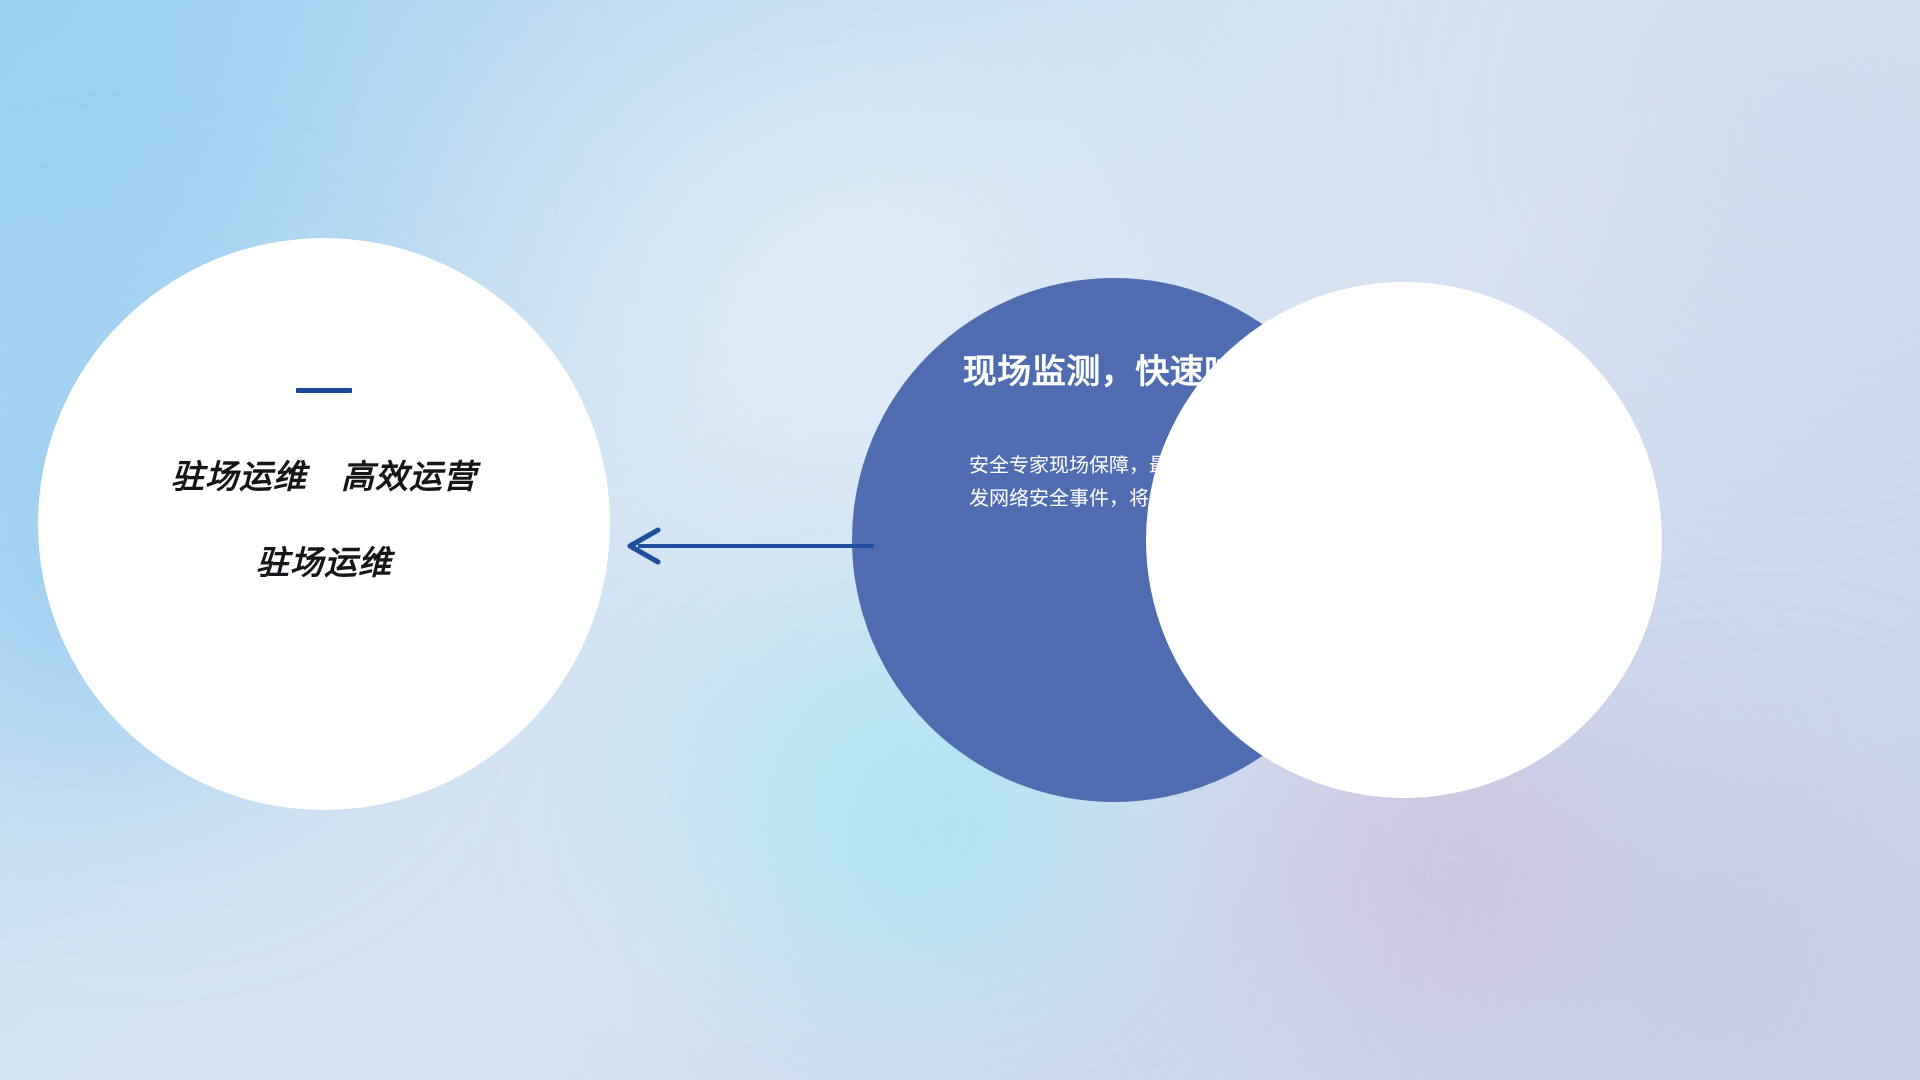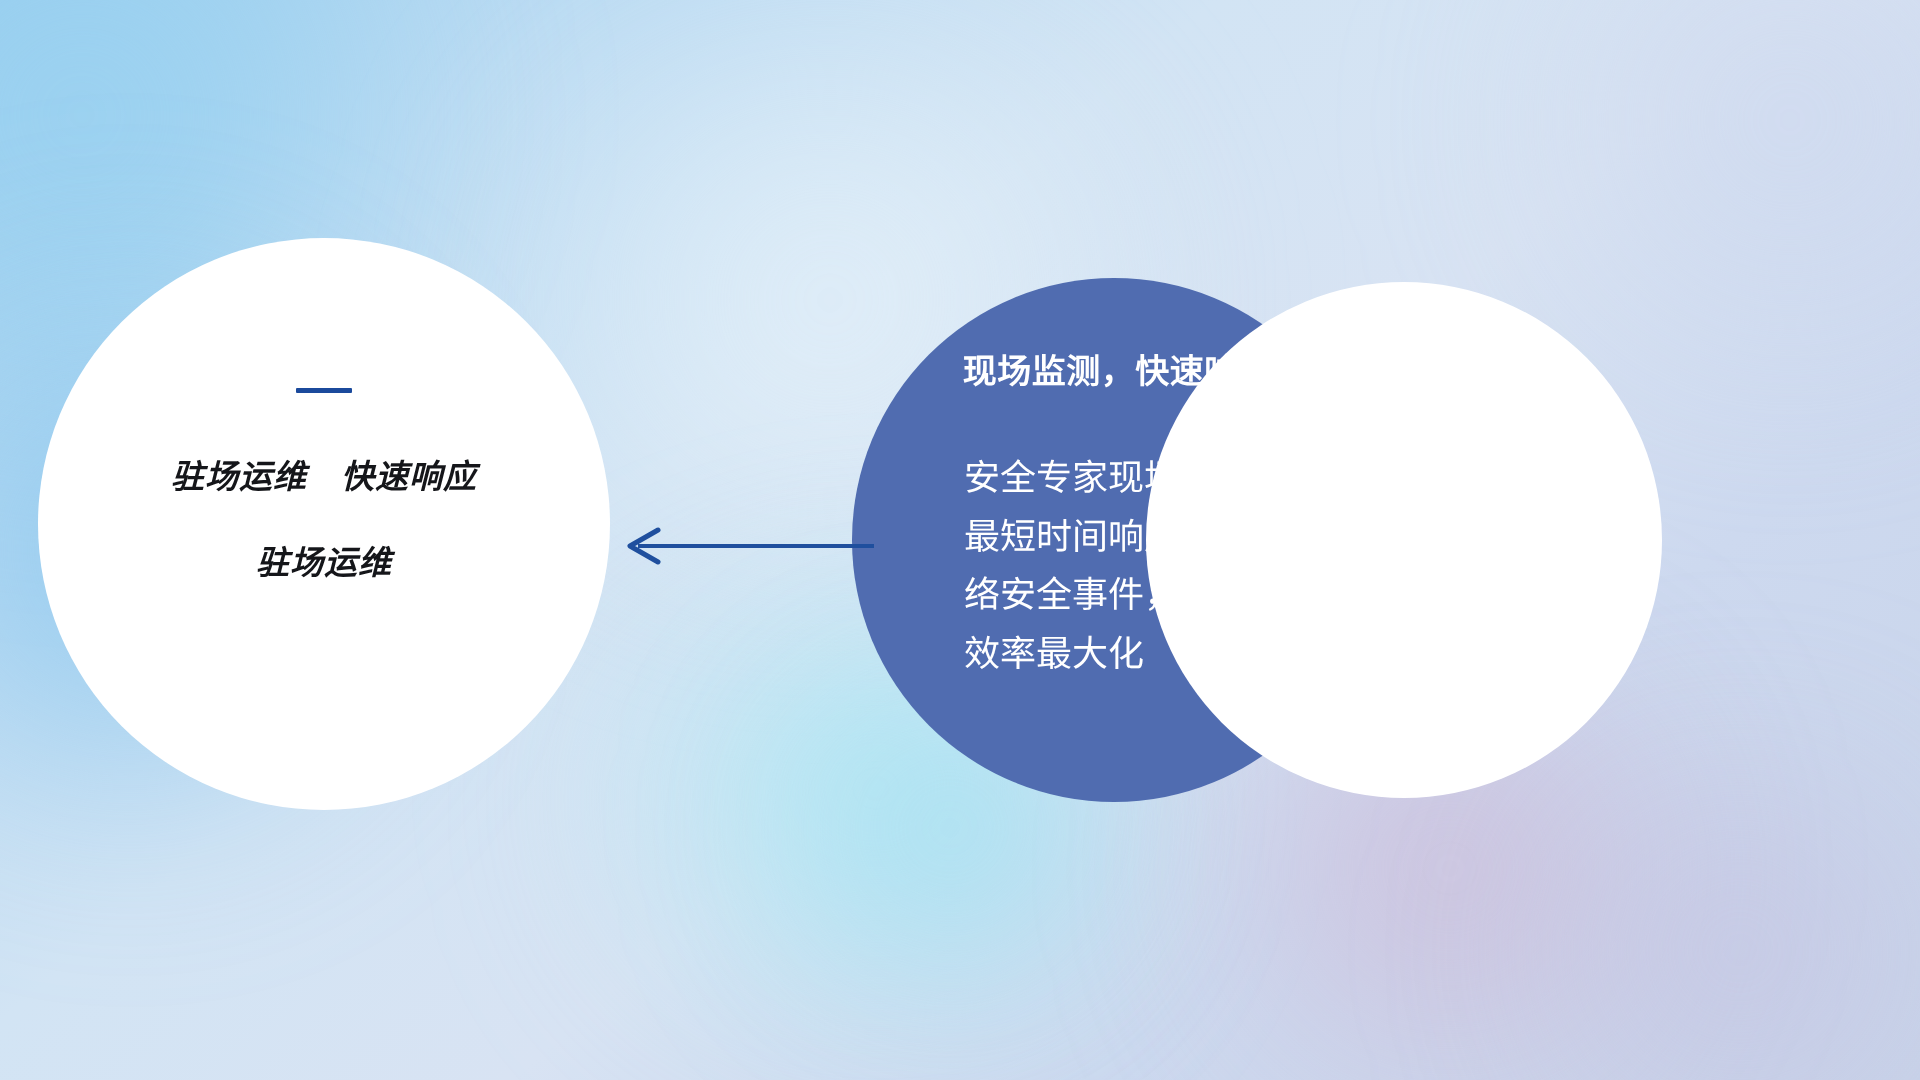--- a/index.html
+++ b/index.html
@@ -154,24 +154,24 @@
     font-weight: bold;
     color: #ffffff;
     letter-spacing: 0.5px;
     white-space: nowrap;
     margin-left: 8px;
   }
   .mid-body {
     margin-top: 56px;
     width: 330px;
     margin-left: 30px;
-    font-size: 36px;
+    font-size: 20px;
     line-height: 1.63;
     color: #ffffff;
-    text-align: left;
+    text-align: center;
   }
 
   
   .right-content {
     position: absolute;
     left: 1146px; top: 282px;
     width: 516px; height: 516px;
     display: flex;
     flex-direction: column;
     align-items: center;
@@ -227,21 +227,21 @@
   <svg class="arrow" viewBox="0 0 266 56">
     <line x1="262" y1="28" x2="26" y2="28" stroke="#1f4f9e" stroke-width="4"></line>
     <polyline points="46,12 18,28 46,44" fill="none" stroke="#1f4f9e" stroke-width="5" stroke-linecap="round" stroke-linejoin="round"></polyline>
   </svg>
 
   <div class="left-content">
     <div class="accent-dash"></div>
     <div class="left-lines">
       <div class="tag-row">
         <span>驻场运维</span>
-        <span>快速响应</span>
+        <span>高效运营</span>
       </div>
       <div class="tag-row single">
         <span>驻场运维</span>
       </div>
     </div>
   </div>
 
   <div class="mid-content">
     <div class="mid-title">现场监测，快速响应</div>
     <div class="mid-body">安全专家现场保障，最短时间响应突发网络安全事件，将服务效率最大化</div>

